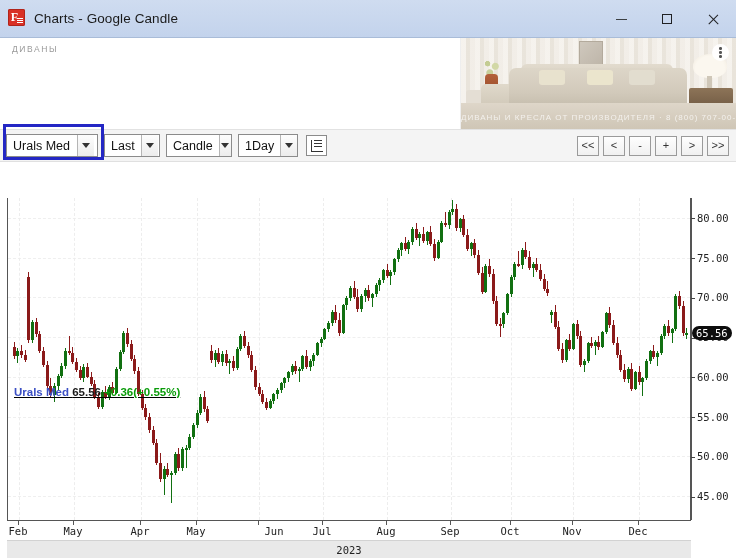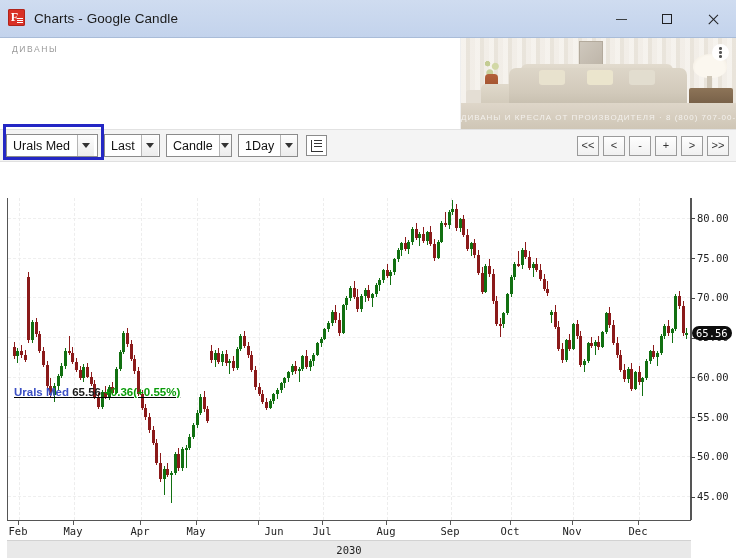--- a/index.html
+++ b/index.html
@@ -836,16 +836,16 @@
         <div class="time-label" style="left: 443px;">Sep</div>
         <div class="time-tick" style="left: 503px;"></div>
         <div class="time-label" style="left: 503px;">Oct</div>
         <div class="time-tick" style="left: 565px;"></div>
         <div class="time-label" style="left: 565px;">Nov</div>
         <div class="time-tick" style="left: 631px;"></div>
         <div class="time-label" style="left: 631px;">Dec</div>
       </div>
 
     <div id="year-band">
-      <span id="year-label">2030</span>
+      <span id="year-label">2023</span>
     </div>
   </div>
 </div>
 
 </body></html>

